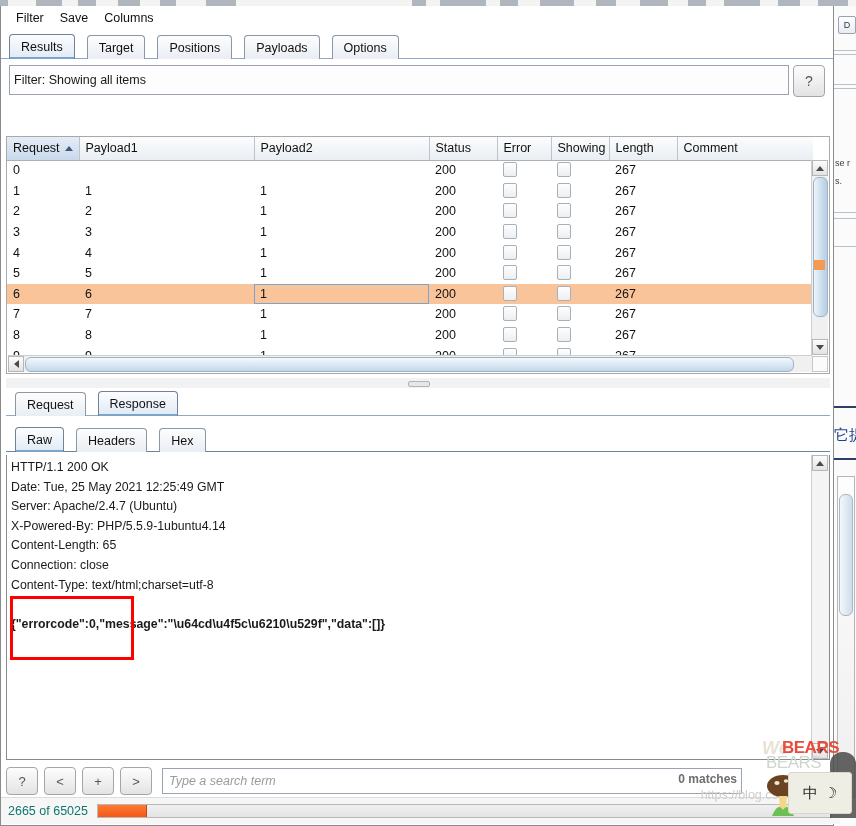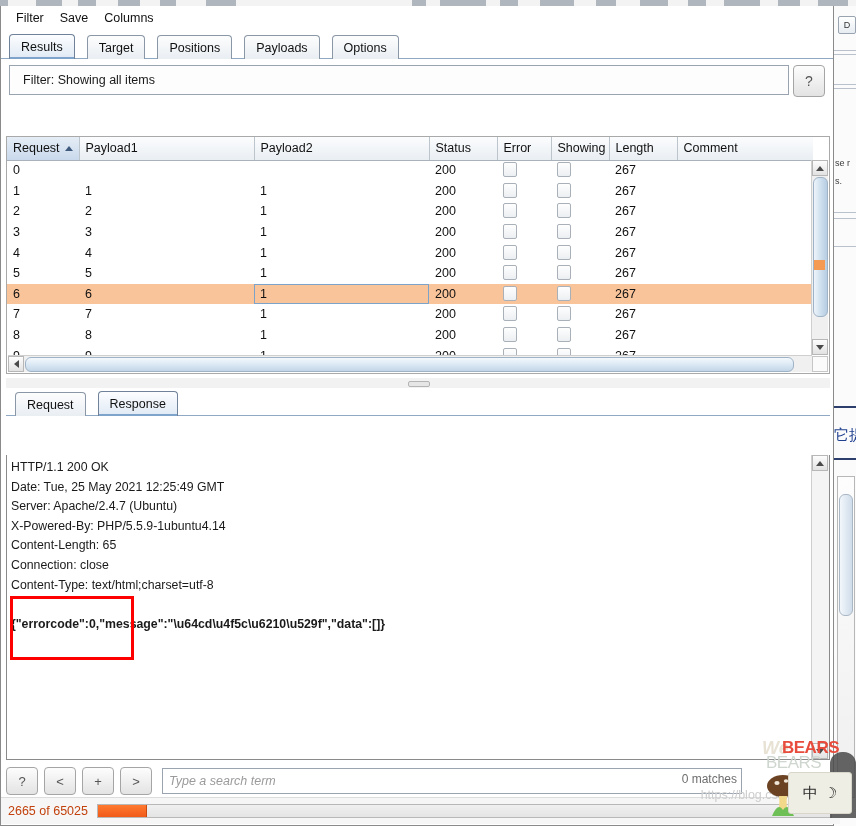--- a/index.html
+++ b/index.html
@@ -101,21 +101,21 @@
     box-shadow: inset 0 -2px 0 #7fa4cc;
   }
 
   
   .filterwrap {
     position: relative; margin: 6px 8px 0 8px; height: 30px;
   }
   .filterbox {
     position: absolute; left: 0; top: 0; right: 36px; height: 30px;
     border: 1px solid #9aa4b0; background: #fdfdfd; box-sizing: border-box;
-    display: flex; align-items: center; padding-left: 13px;
+    display: flex; align-items: center; padding-left: 4px;
     font-size: 12.5px; color: #1a1a1a;
   }
   .help-btn {
     position: absolute; right: 0; top: 0; width: 30px; height: 30px;
     border: 1px solid #a5a5a5; border-radius: 4px;
     background: linear-gradient(#fdfdfd,#e3e3e3);
     display: flex; align-items: center; justify-content: center;
     font-size: 14px; color: #555;
   }
 
@@ -264,33 +264,33 @@
     display: flex; align-items: center; padding-left: 6px;
     font-size: 12.5px; font-style: italic; color: #9b9b9b;
   }
 
   
   .statusbar {
     position: absolute; left: 0; bottom: 1px; width: 832px; height: 26px;
     background: #f6f6f6; border-top: 1px solid #dcdcdc;
     display: flex; align-items: center; padding-left: 7px;
   }
-  .statuslabel { font-size: 12.5px; color: #c2410c; margin-right: 9px; }
+  .statuslabel { font-size: 12.5px; color: #0f766e; margin-right: 9px; }
   .progress {
     position: relative; flex: 1; height: 14px; margin-right: 8px;
     border: 1px solid #b8b8b8; background: linear-gradient(#f0f0f0,#e4e4e4);
     box-sizing: border-box;
   }
   .progress .fill {
     position: absolute; left: 0; top: 0; bottom: 0; width: 48px;
     background: linear-gradient(#ff7a30,#f15a1a); border-right: 1px solid #c94a11;
   }
   .matches {
     position: absolute; right: 96px; top: 766px;
-    font-size: 12px; color: #6e6e6e;
+    font-size: 12px; color: #6e6e6e; font-weight: bold;
   }
 
   
   .bears {
     position: absolute; right: 2px; top: 738px; width: 94px; height: 86px;
     pointer-events: none;
   }
   .bears .wbb1 {
     position: absolute; left: 2px; top: 0px; font-size: 18px; font-weight: bold;
     color: #e8e2d4; font-style: italic;
@@ -537,20 +537,25 @@
 
     <div class="splitter">
       <div class="grip"></div>
     </div>
 
     <div class="rrtabs">
       <div class="tab">Request</div>
       <div class="tab active">Response</div>
     </div>
 
+    <div class="subtabs">
+      <div class="tab active">Raw</div>
+      <div class="tab">Headers</div>
+      <div class="tab">Hex</div>
+    </div>
 
     <div class="rawbody">
       <div class="rawtext">HTTP/1.1 200 OK
 Date: Tue, 25 May 2021 12:25:49 GMT
 Server: Apache/2.4.7 (Ubuntu)
 X-Powered-By: PHP/5.5.9-1ubuntu4.14
 Content-Length: 65
 Connection: close
 Content-Type: text/html;charset=utf-8</div>
       <div class="rawtext jsonline" style="top:160px;">{"errorcode":0,"message":"\u64cd\u4f5c\u6210\u529f","data":[]}</div>

